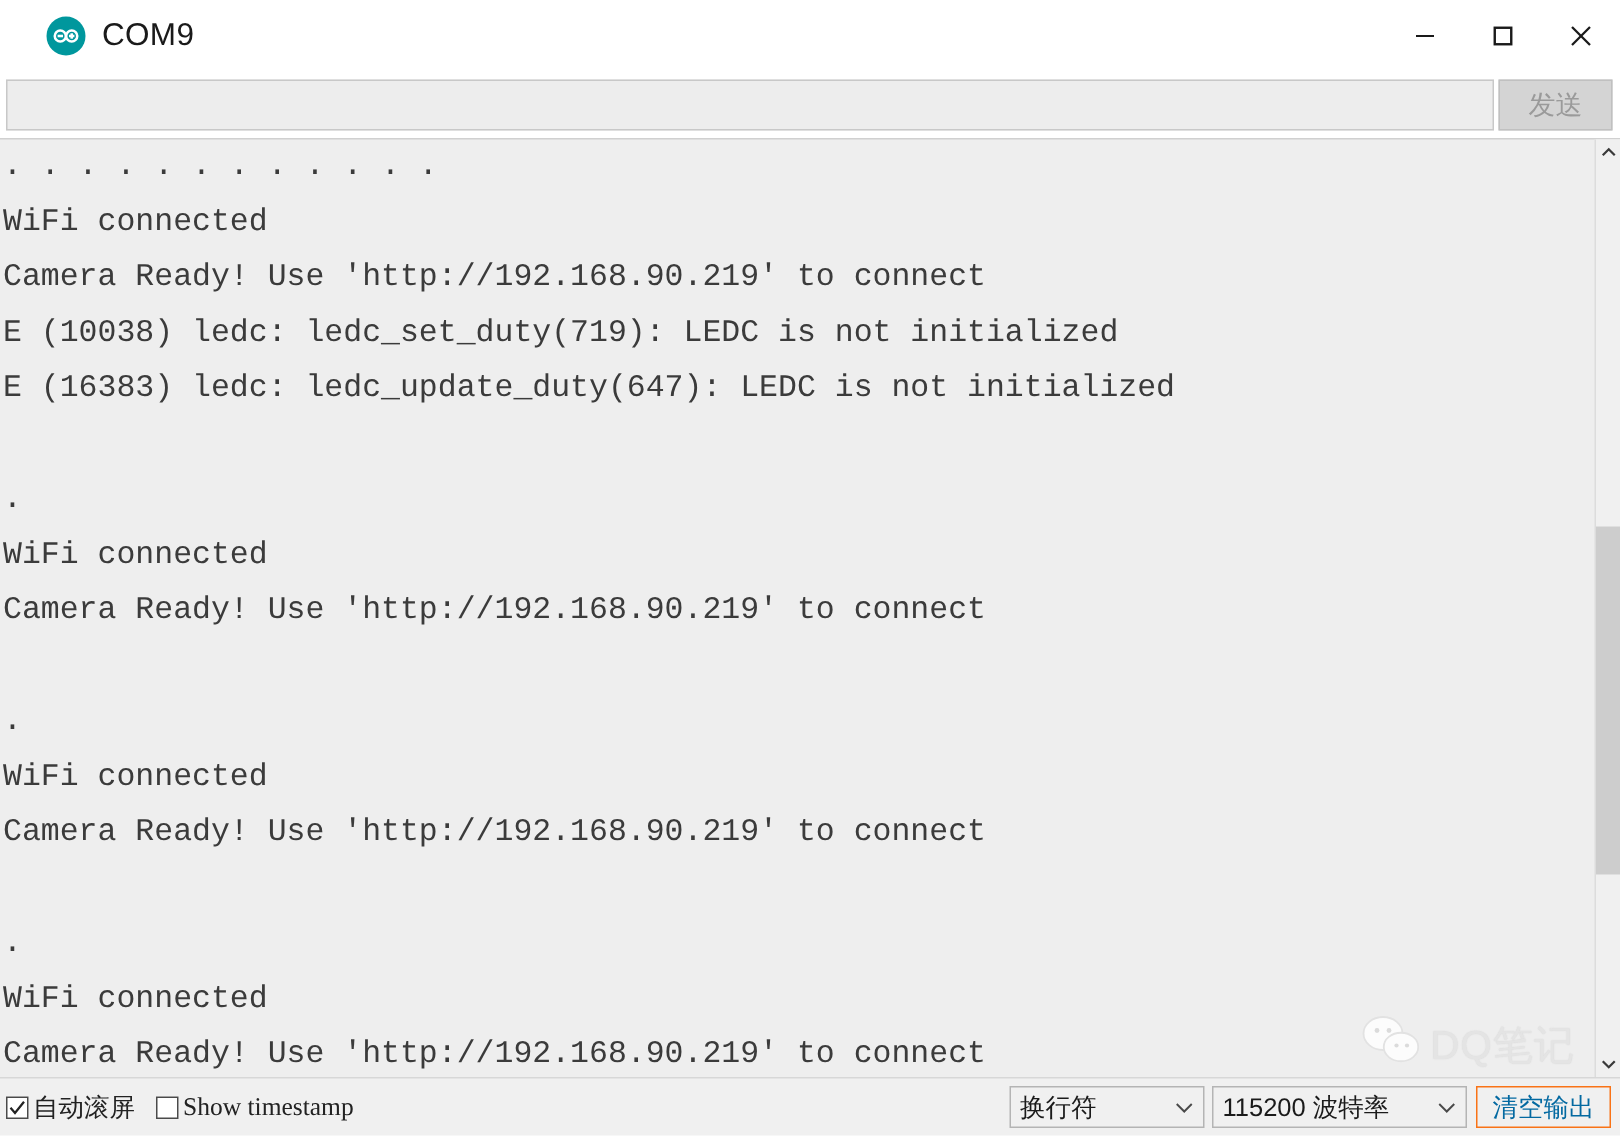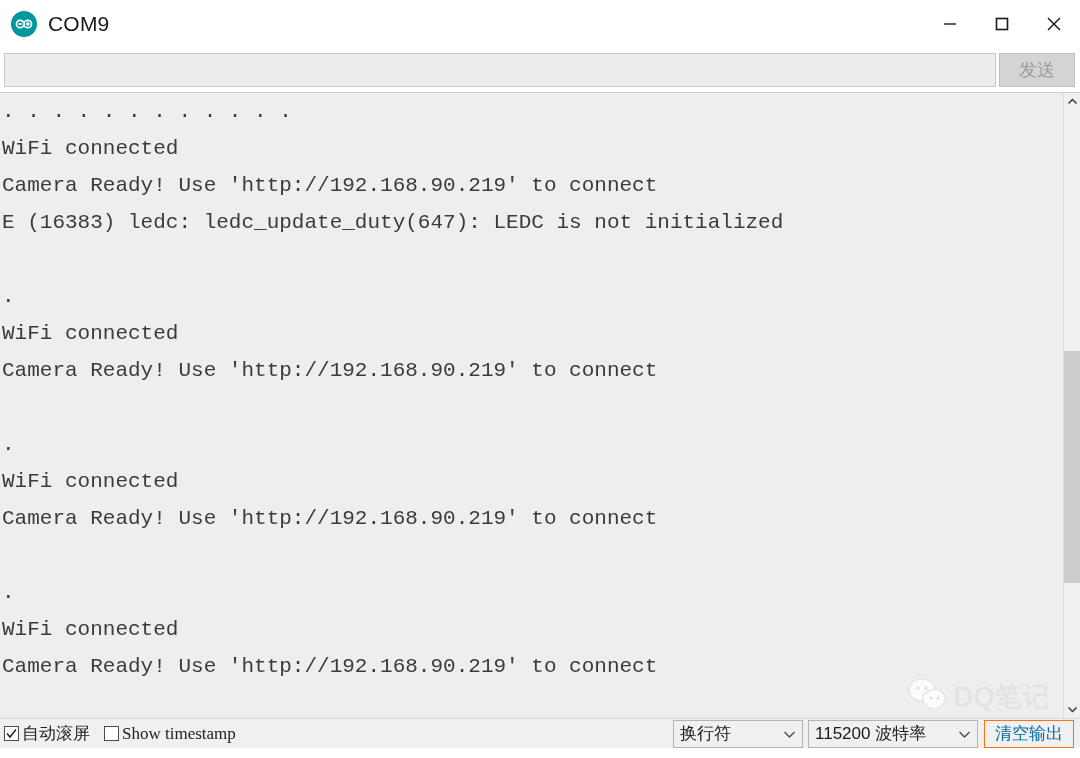--- a/index.html
+++ b/index.html
@@ -15,20 +15,21 @@
     position: relative;
   }
 
   
   .titlebar {
     height: 48px;
     background: #ffffff;
     display: flex;
     align-items: center;
     position: relative;
+    padding-left: 20px;
   }
   .logo {
     width: 28px;
     height: 28px;
     margin-left: 10px;
     margin-right: 10px;
     flex: 0 0 auto;
   }
   .win-title {
     font-size: 21px;
@@ -144,21 +145,21 @@
     position: absolute;
     left: 0;
     right: 0;
     top: 258px;
     height: 232px;
     background: #cdcdcd;
   }
 
   
   .statusbar {
-    height: 30px;
+    height: 39px;
     background: #f0f0f0;
     border-top: 1px solid #d7d7d7;
     display: flex;
     align-items: center;
     padding: 0 4px;
     box-sizing: border-box;
     position: relative;
   }
   .chk-group {
     display: flex;
@@ -288,20 +289,21 @@
 <div class="sendrow">
   <input class="send-input" type="text" placeholder="" style="">
   <div class="send-btn" style="cursor: default;">发送</div>
 </div>
 
 <div class="console-wrap">
   <div class="console" id="console-lines">
       <div class="line">. . . . . . . . . . . .</div>
       <div class="line">WiFi connected</div>
       <div class="line">Camera Ready! Use 'http://192.168.90.219' to connect</div>
+      <div class="line">E (10038) ledc: ledc_set_duty(719): LEDC is not initialized</div>
       <div class="line">E (16383) ledc: ledc_update_duty(647): LEDC is not initialized</div>
       <div class="line"></div>
       <div class="line">.</div>
       <div class="line">WiFi connected</div>
       <div class="line">Camera Ready! Use 'http://192.168.90.219' to connect</div>
       <div class="line"></div>
       <div class="line">.</div>
       <div class="line">WiFi connected</div>
       <div class="line">Camera Ready! Use 'http://192.168.90.219' to connect</div>
       <div class="line"></div>

